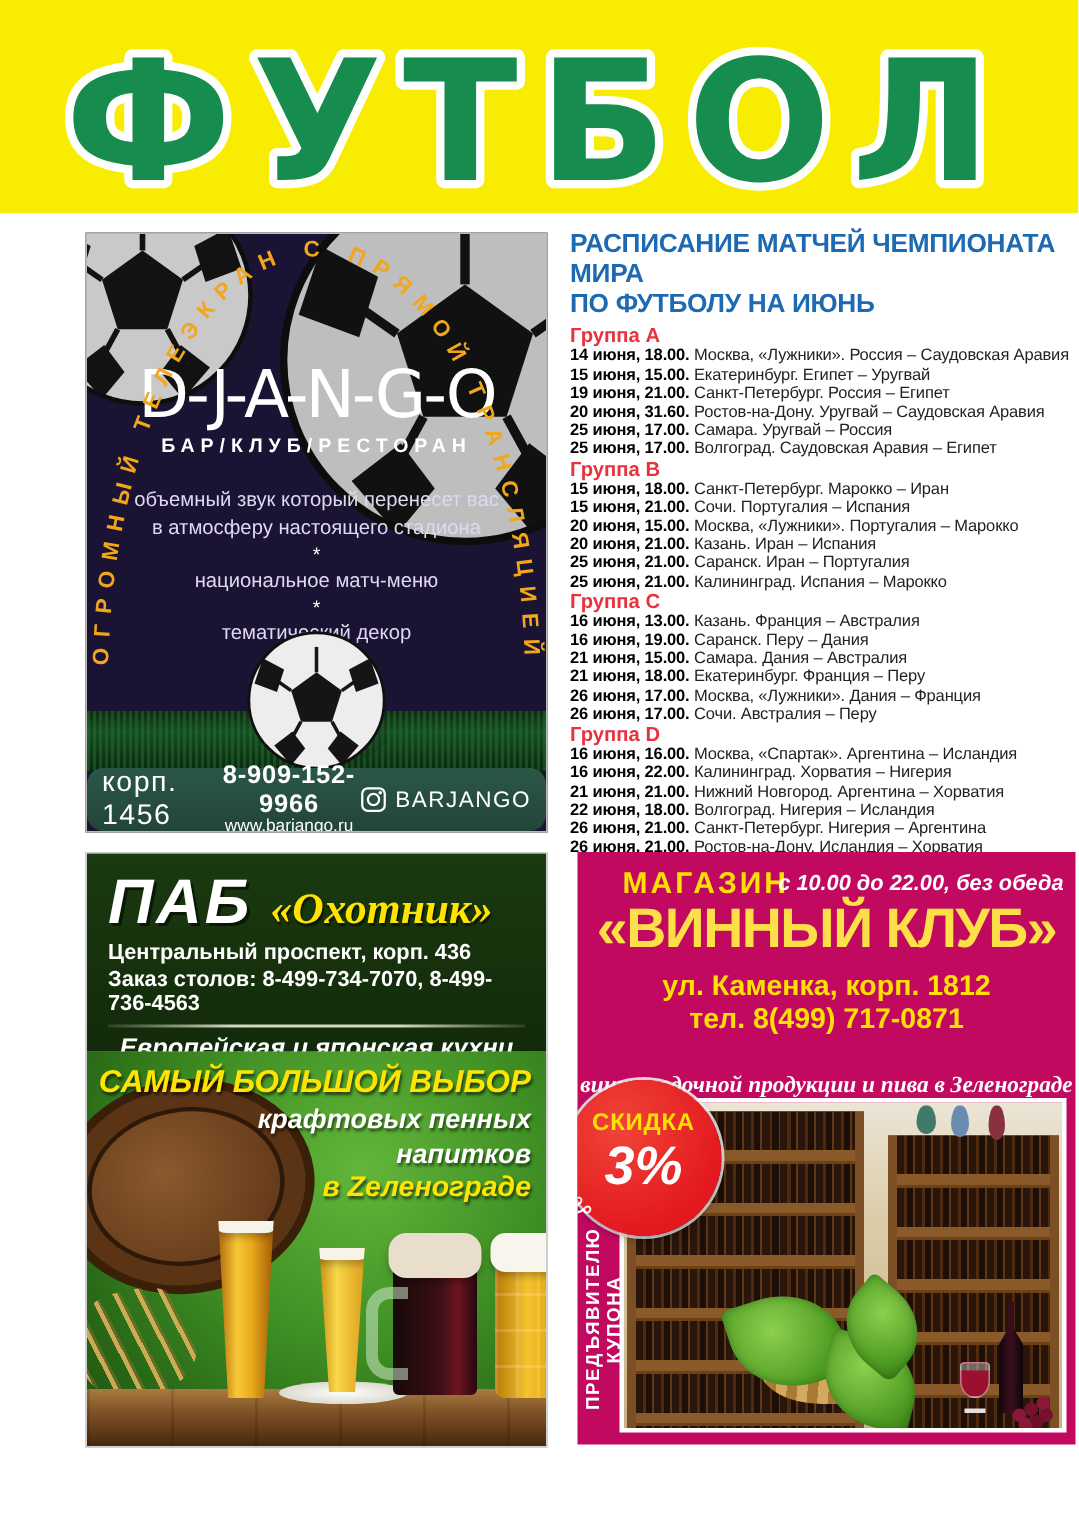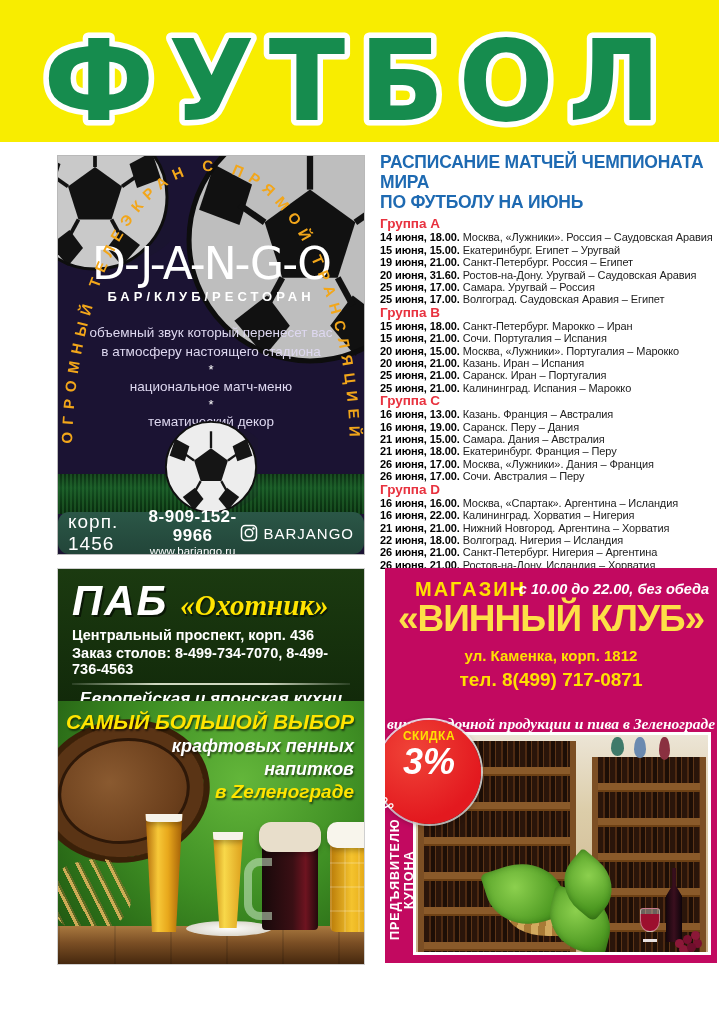--- a/index.html
+++ b/index.html
@@ -111,21 +111,21 @@
   
   .wine-ad{position:absolute;left:385px;top:568px;width:332px;height:395px;overflow:hidden;
            background:var(--wine_magenta,#c20960);}
   .wn-kicker{position:absolute;top:10px;left:30px;color:#ffe000;font-weight:800;font-size:20px;
              letter-spacing:2px;}
   .wn-hours{position:absolute;top:13px;right:8px;color:#fff;font-weight:700;font-style:italic;
             font-size:14.5px;padding-left:20px;}
   .wn-brand{position:absolute;top:30px;left:0;right:0;text-align:center;color:#fde047;font-weight:800;
             font-size:37px;letter-spacing:-1px;}
   .wn-addr{position:absolute;top:79px;width:100%;text-align:center;color:#ffe000;font-weight:800;
-           font-size:15px;}
+           font-size:19px;}
   .wn-phone{position:absolute;top:101px;width:100%;text-align:center;color:#ffe000;font-weight:800;
             font-size:19px;}
   .wn-slogan1{position:absolute;top:125px;width:100%;text-align:center;color:#fff;
       font-family:"Liberation Serif",serif;font-weight:700;font-style:italic;font-size:20.5px;
       letter-spacing:.5px;}
   .wn-slogan2{position:absolute;top:147px;width:100%;text-align:center;color:#fff;
       font-family:"Liberation Serif",serif;font-weight:700;font-style:italic;font-size:15.5px;}
   .wn-coupon{position:absolute;left:3px;top:240px;bottom:12px;width:24px;color:#fff;font-weight:700;
       font-size:12.5px;letter-spacing:1px;writing-mode:vertical-rl;transform:rotate(180deg);
       text-align:center;}
@@ -158,21 +158,21 @@
       background:linear-gradient(rgba(255,255,255,.35) 0 5px,#9c0f2e 5px);
       border-radius:3px 3px 48% 48%;border:1px solid rgba(255,255,255,.45);}
   .wglass::after{content:"";position:absolute;bottom:0;left:50%;transform:translateX(-50%);
       width:14px;height:3px;background:#e8e0e0;box-shadow:0 -8px 0 -5px #e8e0e0;}
   .grape{position:absolute;right:8px;bottom:12px;width:9px;height:9px;border-radius:50%;z-index:3;
       background:#8c1838;box-shadow:-8px 4px 0 #7a1030,-16px 8px 0 #8c1838,-4px 12px 0 #6e0e2c,
       -12px 14px 0 #8c1838,2px 8px 0 #7a1030,-8px 20px 0 #80122f;}
   .badge{position:absolute;left:-8px;top:152px;width:104px;height:104px;border-radius:50%;z-index:5;
       background:radial-gradient(circle at 35% 30%,#f04438,var(--badge_red,#e3191f) 70%);
       box-shadow:0 2px 6px rgba(0,0,0,.35),0 0 0 2px rgba(255,255,255,.85);text-align:center;}
-  .badge-label{margin-top:9px;color:#ffe000;font-weight:800;font-size:12px;letter-spacing:.5px;}
+  .badge-label{margin-top:20px;color:#ffe000;font-weight:800;font-size:16px;letter-spacing:.5px;}
   .badge-value{color:#fff;font-weight:800;font-style:italic;font-size:36px;line-height:1.05;}
   .scissors{position:absolute;left:-8px;bottom:-2px;color:#fff;font-size:30px;
       transform:rotate(135deg);font-family:"DejaVu Sans",sans-serif;}
 </style>
 </head>
 <body>
 
 <svg width="0" height="0" style="position:absolute" aria-hidden="true">
   <defs>
     <g id="ball">

